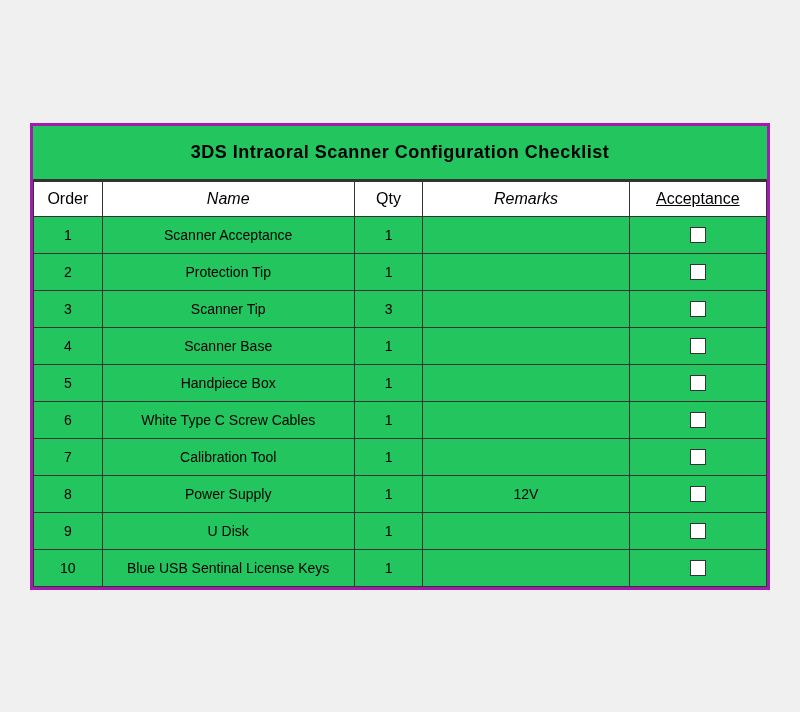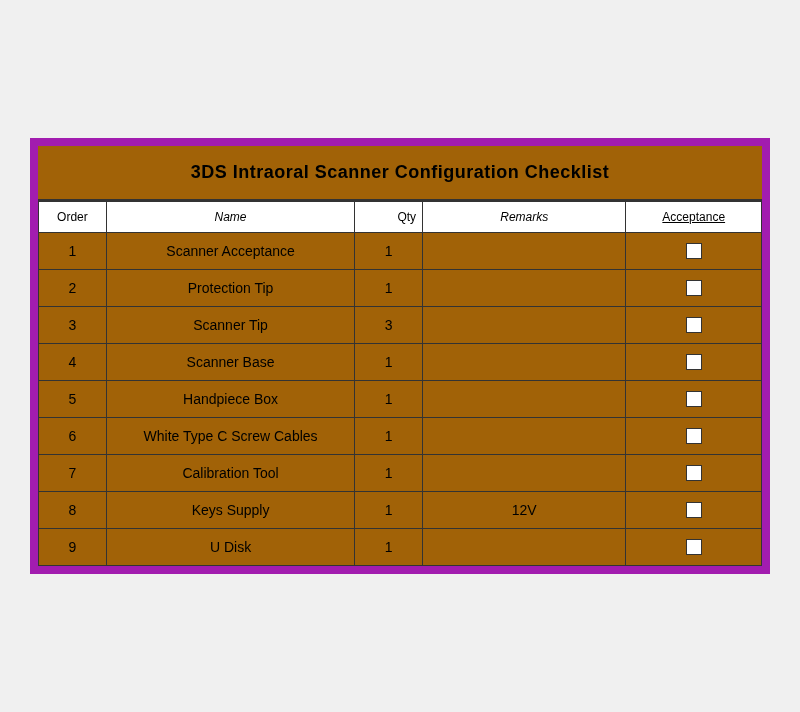--- a/index.html
+++ b/index.html
@@ -12,22 +12,22 @@
       background: #f0f0f0;
       display: flex;
       justify-content: center;
       align-items: center;
       min-height: 712px;
       width: 800px;
       font-family: Arial, sans-serif;
     }
 
     .checklist-container {
-      background: #a16207;
-      border: 8px solid #a21caf;
+      background: #22c55e;
+      border: 3px solid #a21caf;
       width: 740px;
       margin: 20px auto;
     }
 
     .checklist-title {
       text-align: center;
       padding: 16px 10px;
       font-size: 18px;
       font-weight: bold;
       border-bottom: 2px solid #333;
@@ -37,34 +37,34 @@
     table {
       width: 100%;
       border-collapse: collapse;
     }
 
     thead tr th {
       border: 1px solid #333;
       padding: 8px 6px;
       text-align: center;
       font-weight: normal;
-      font-size: 12px;
+      font-size: 16px;
       background: #fff;
     }
 
     tbody tr td {
       border: 1px solid #333;
       padding: 10px 6px;
       text-align: center;
       font-size: 14px;
     }
 
     .col-order { width: 60px; }
     .col-name { width: 220px; font-style: italic; }
-    .col-qty { width: 60px; text-align: right; }
+    .col-qty { width: 60px; }
     .col-remarks { width: 180px; font-style: italic; }
     .col-acceptance { width: 120px; text-decoration: underline; }
 
     .checkbox-cell {
       display: flex;
       justify-content: center;
       align-items: center;
     }
 
     .checkbox-square {
@@ -163,32 +163,43 @@
           <td>1</td>
           <td></td>
           <td>
             <div class="checkbox-cell">
               <span class="checkbox-square"></span>
             </div>
           </td>
         </tr>
         <tr>
           <td>8</td>
-          <td>Keys Supply</td>
+          <td>Power Supply</td>
           <td>1</td>
           <td>12V</td>
           <td>
             <div class="checkbox-cell">
               <span class="checkbox-square"></span>
             </div>
           </td>
         </tr>
         <tr>
           <td>9</td>
           <td>U Disk</td>
+          <td>1</td>
+          <td></td>
+          <td>
+            <div class="checkbox-cell">
+              <span class="checkbox-square"></span>
+            </div>
+          </td>
+        </tr>
+        <tr>
+          <td>10</td>
+          <td>Blue USB Sentinal License Keys</td>
           <td>1</td>
           <td></td>
           <td>
             <div class="checkbox-cell">
               <span class="checkbox-square"></span>
             </div>
           </td>
         </tr>
       </tbody>
   </table>

